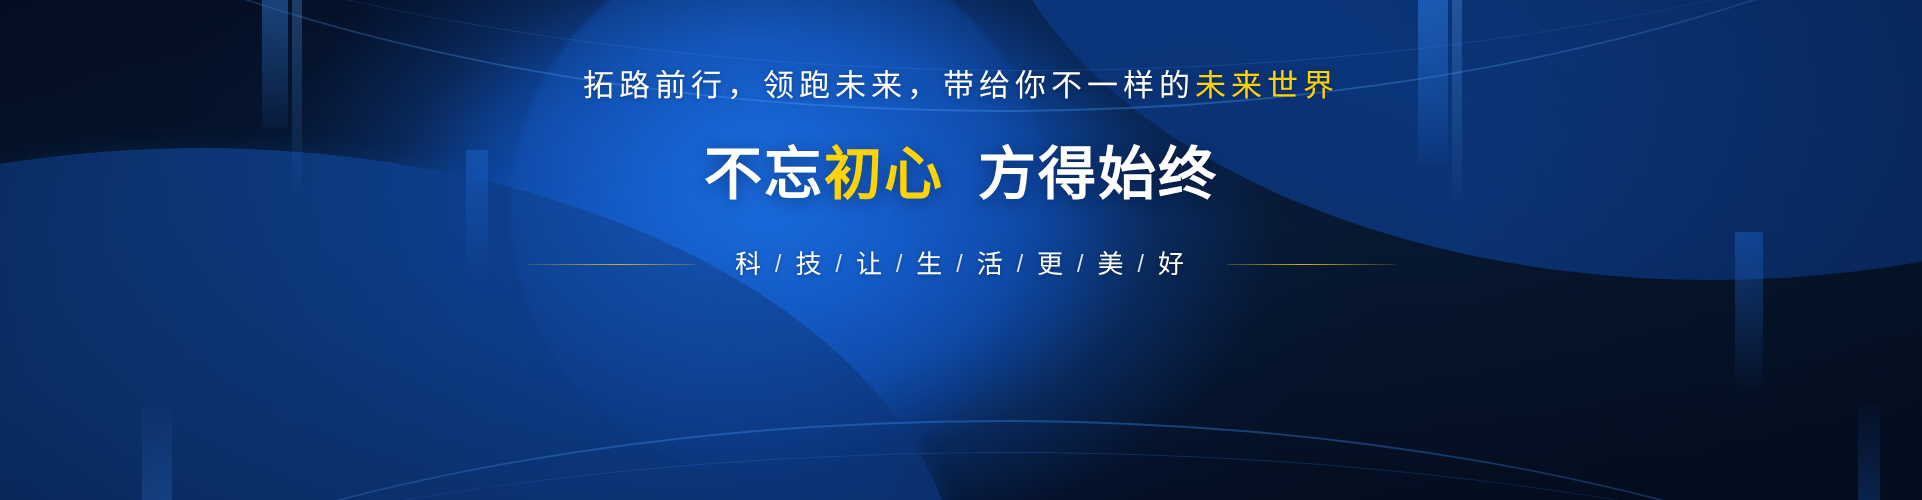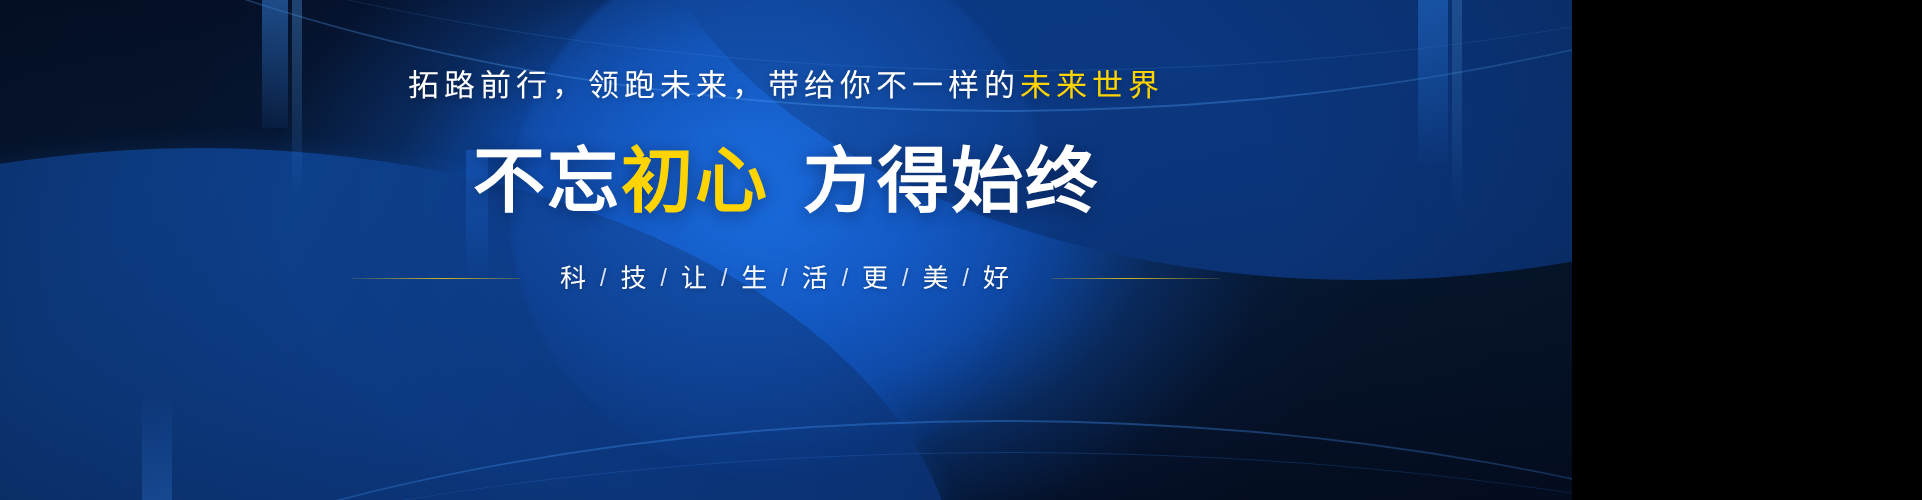--- a/index.html
+++ b/index.html
@@ -3,21 +3,21 @@
 <meta charset="utf-8">
 <title>Banner</title>
 <style>
   html, body {
     margin: 0;
     padding: 0;
     background: #000;
   }
   #banner {
     position: relative;
-    width: 1572px;
+    width: 1922px;
     height: 500px;
     overflow: hidden;
     font-family: "Liberation Sans", "DejaVu Sans", sans-serif;
     background: #06132e;
     user-select: none;
   }
 
   
   .bg-layer {
     position: absolute;
@@ -181,21 +181,21 @@
     letter-spacing: 5px;
     color: #ffffff;
     font-weight: 400;
     white-space: nowrap;
     text-shadow: 0 1px 6px rgba(0,0,0,0.30);
   }
   .subtitle .accent { color: #ffd400; }
 
   .headline {
     margin-top: 44px;
-    font-size: 72px;
+    font-size: 58px;
     line-height: 1;
     font-weight: 700;
     letter-spacing: 2px;
     color: #ffffff;
     white-space: nowrap;
     text-shadow: 0 3px 16px rgba(0,10,40,0.45);
   }
   .headline .accent { color: #ffd400; }
   .headline .gap { display: inline-block; width: 34px; }
 

